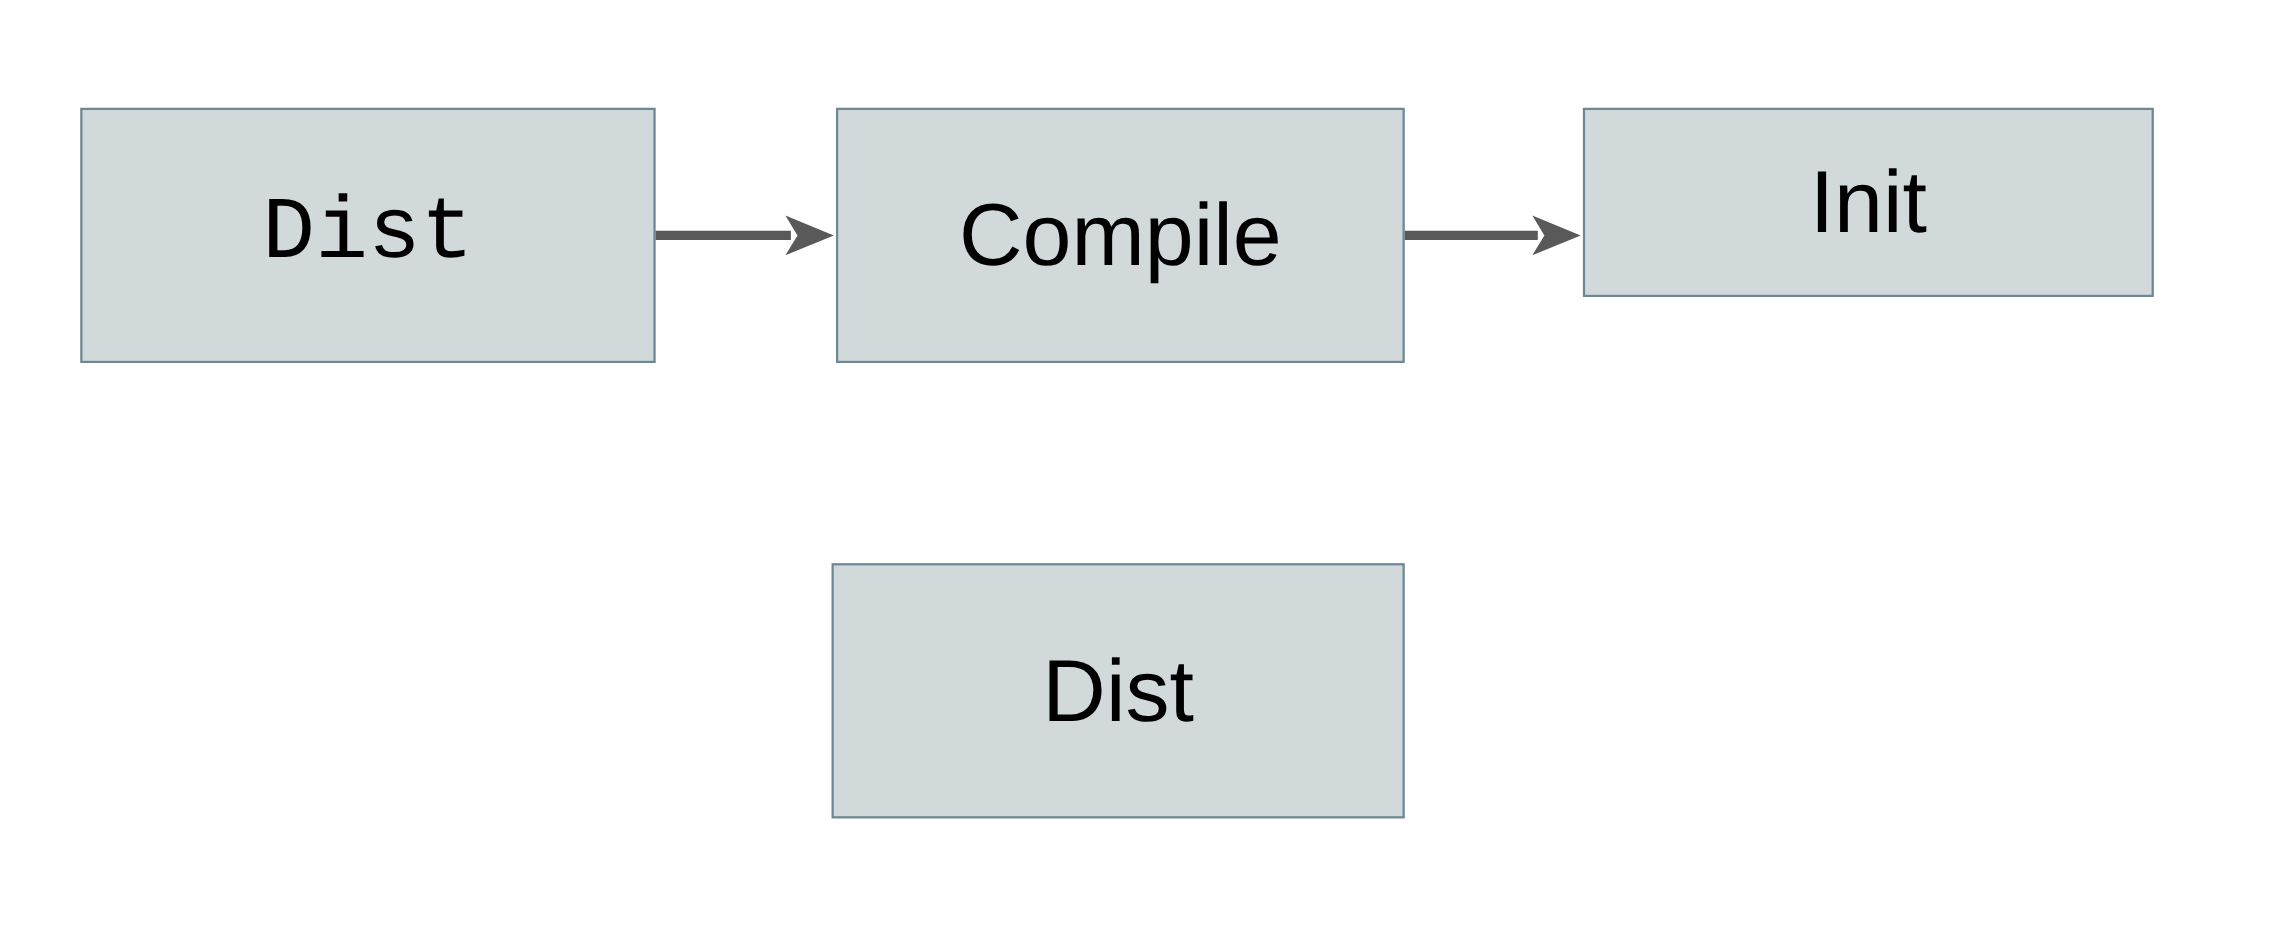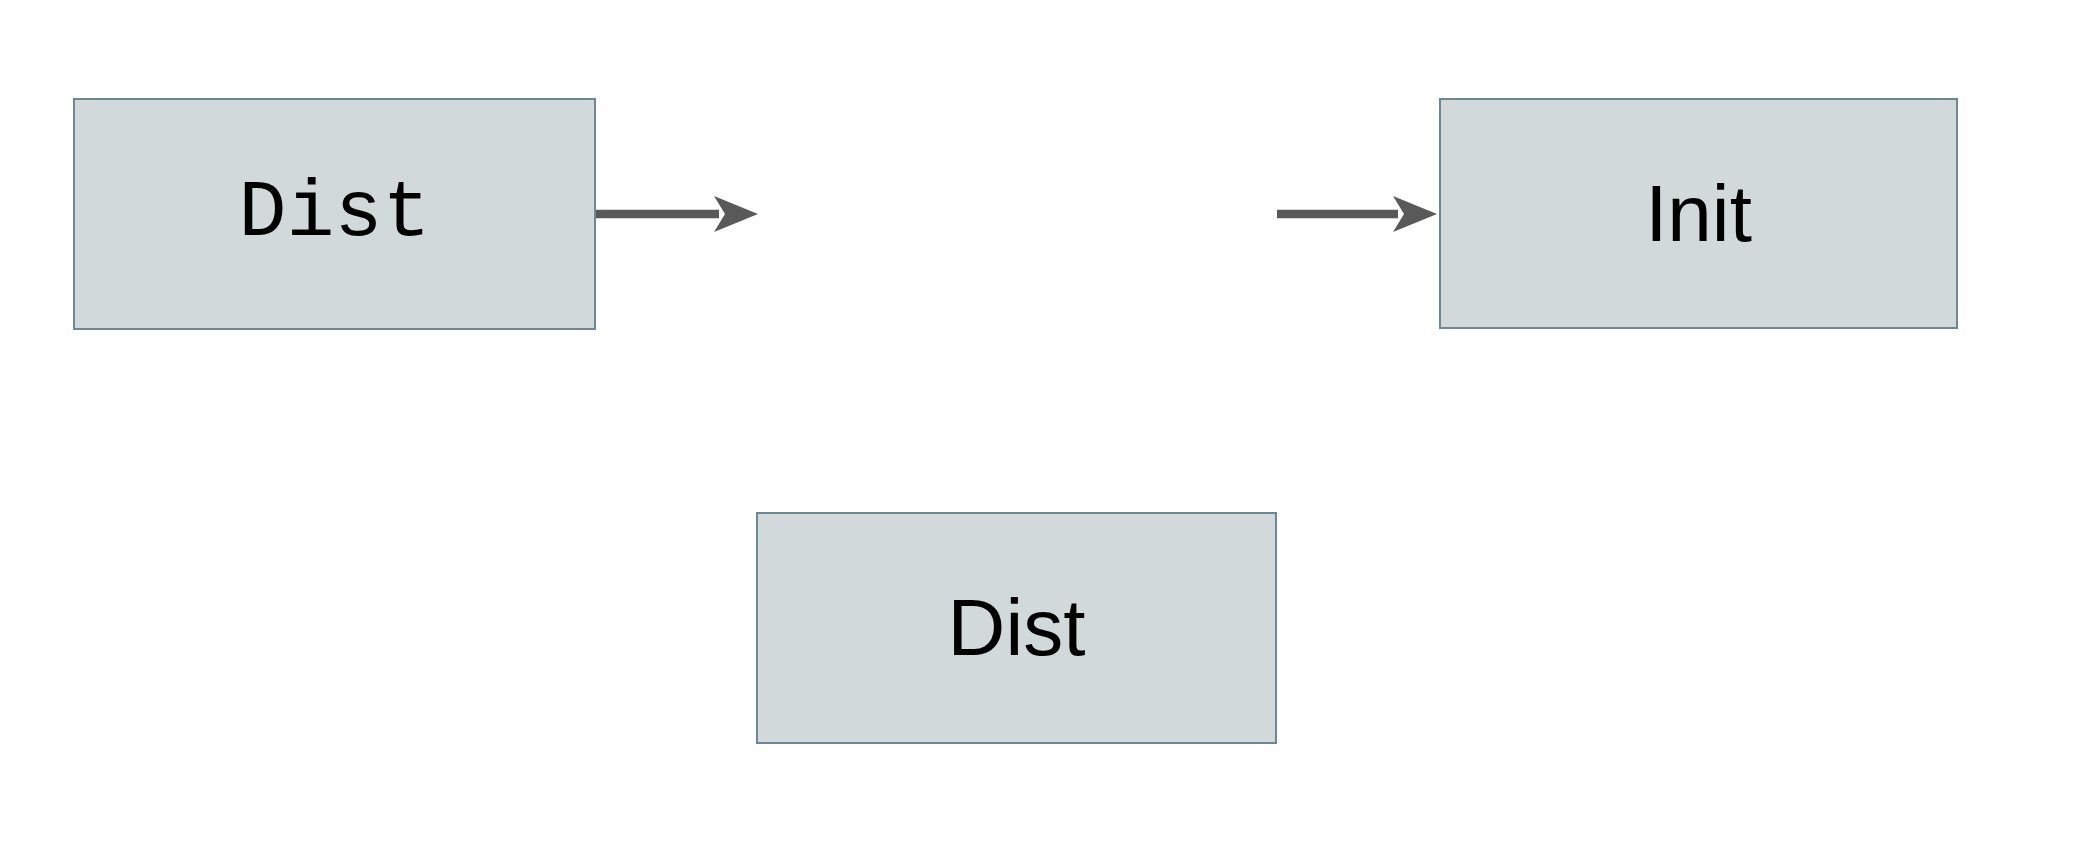--- a/index.html
+++ b/index.html
@@ -25,40 +25,43 @@
     justify-content: center;
   }
   .node-label {
     font-size: 80px;
     line-height: 1;
     color: var(--text, #000000);
     white-space: nowrap;
   }
   .node-dist    { left: 73px;   top: 98px;  width: 523px; height: 232px; font-family: Liberation Mono, monospace; }
   .node-compile { left: 760px;  top: 98px;  width: 517px; height: 232px; }
-  .node-init    { left: 1439px; top: 98px;  width: 519px; height: 231px; }
+  .node-init    { left: 1439px; top: 98px;  width: 519px; height: 172px; }
   .node-clean   { left: 756px;  top: 512px; width: 521px; height: 232px; }
   .edge {
     position: absolute;
     overflow: visible;
   }
   .edge-1 { left: 596px;  top: 192px; }
   .edge-2 { left: 1277px; top: 192px; }
   .edge line    { stroke: var(--arrow, #595959); }
   .edge polygon { fill: var(--arrow, #595959); }
 </style>
 </head>
 <body>
 
 <div class="canvas">
 
   <div class="node node-dist">
     <span class="node-label">Dist</span>
   </div>
 
+  <div class="node node-compile">
+    <span class="node-label">Compile</span>
+  </div>
 
   <div class="node node-init">
     <span class="node-label">Init</span>
   </div>
 
   <div class="node node-clean">
     <span class="node-label">Dist</span>
   </div>
 
   <svg class="edge edge-1" width="164" height="44" viewBox="0 0 164 44" aria-hidden="true">

